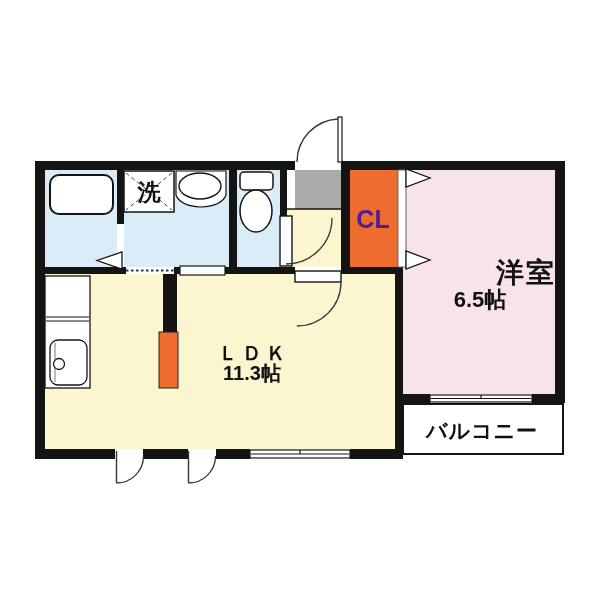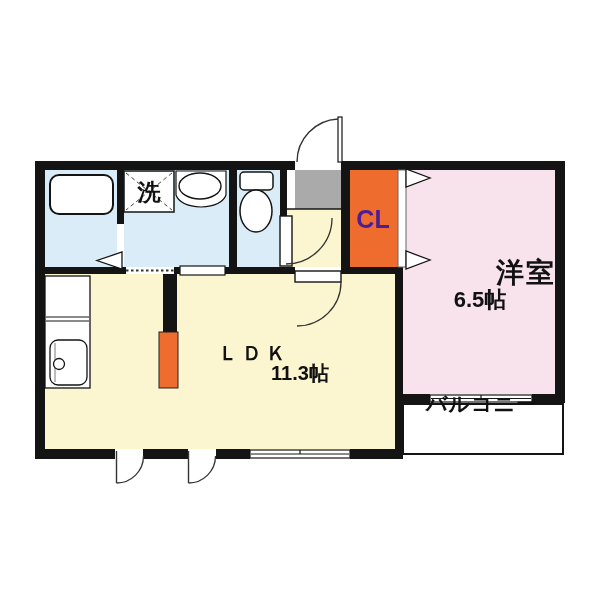--- a/index.html
+++ b/index.html
@@ -106,16 +106,16 @@
     <rect x="430" y="395" width="102" height="7" fill="#fff" stroke="#141414" stroke-width="1.2"></rect>
     <line x1="431" y1="398.5" x2="531" y2="398.5" stroke="#141414" stroke-width="1"></line>
     <line x1="481" y1="395" x2="481" y2="398.5" stroke="#141414" stroke-width="1.2"></line>
   </svg>
 
   <div class="label" style="left:149px;top:192px;font-size:23px;">洗</div>
   <div class="label cl-label" style="left:373px;top:219px;font-size:25px;">CL</div>
   <div class="label" style="left:478px;top:273px;font-size:28px;letter-spacing:2px;margin-left:48px;">洋室</div>
   <div class="label" style="left:480px;top:294px;font-size:22px;margin-top:6px;">6.5帖</div>
   <div class="label" style="left:254px;top:353px;font-size:20px;letter-spacing:4px;">ＬＤＫ</div>
-  <div class="label" style="left:252px;top:373px;font-size:20px;margin-left:48px;">11.3帖</div>
-  <div class="label" style="left:482px;top:403px;font-size:21px;letter-spacing:1px;">バルコニー</div>
+  <div class="label" style="left:252px;top:373px;font-size:20px;">11.3帖</div>
+  <div class="label" style="left:482px;top:430px;font-size:21px;letter-spacing:1px;">バルコニー</div>
 
 </div>
 
 </body></html>

